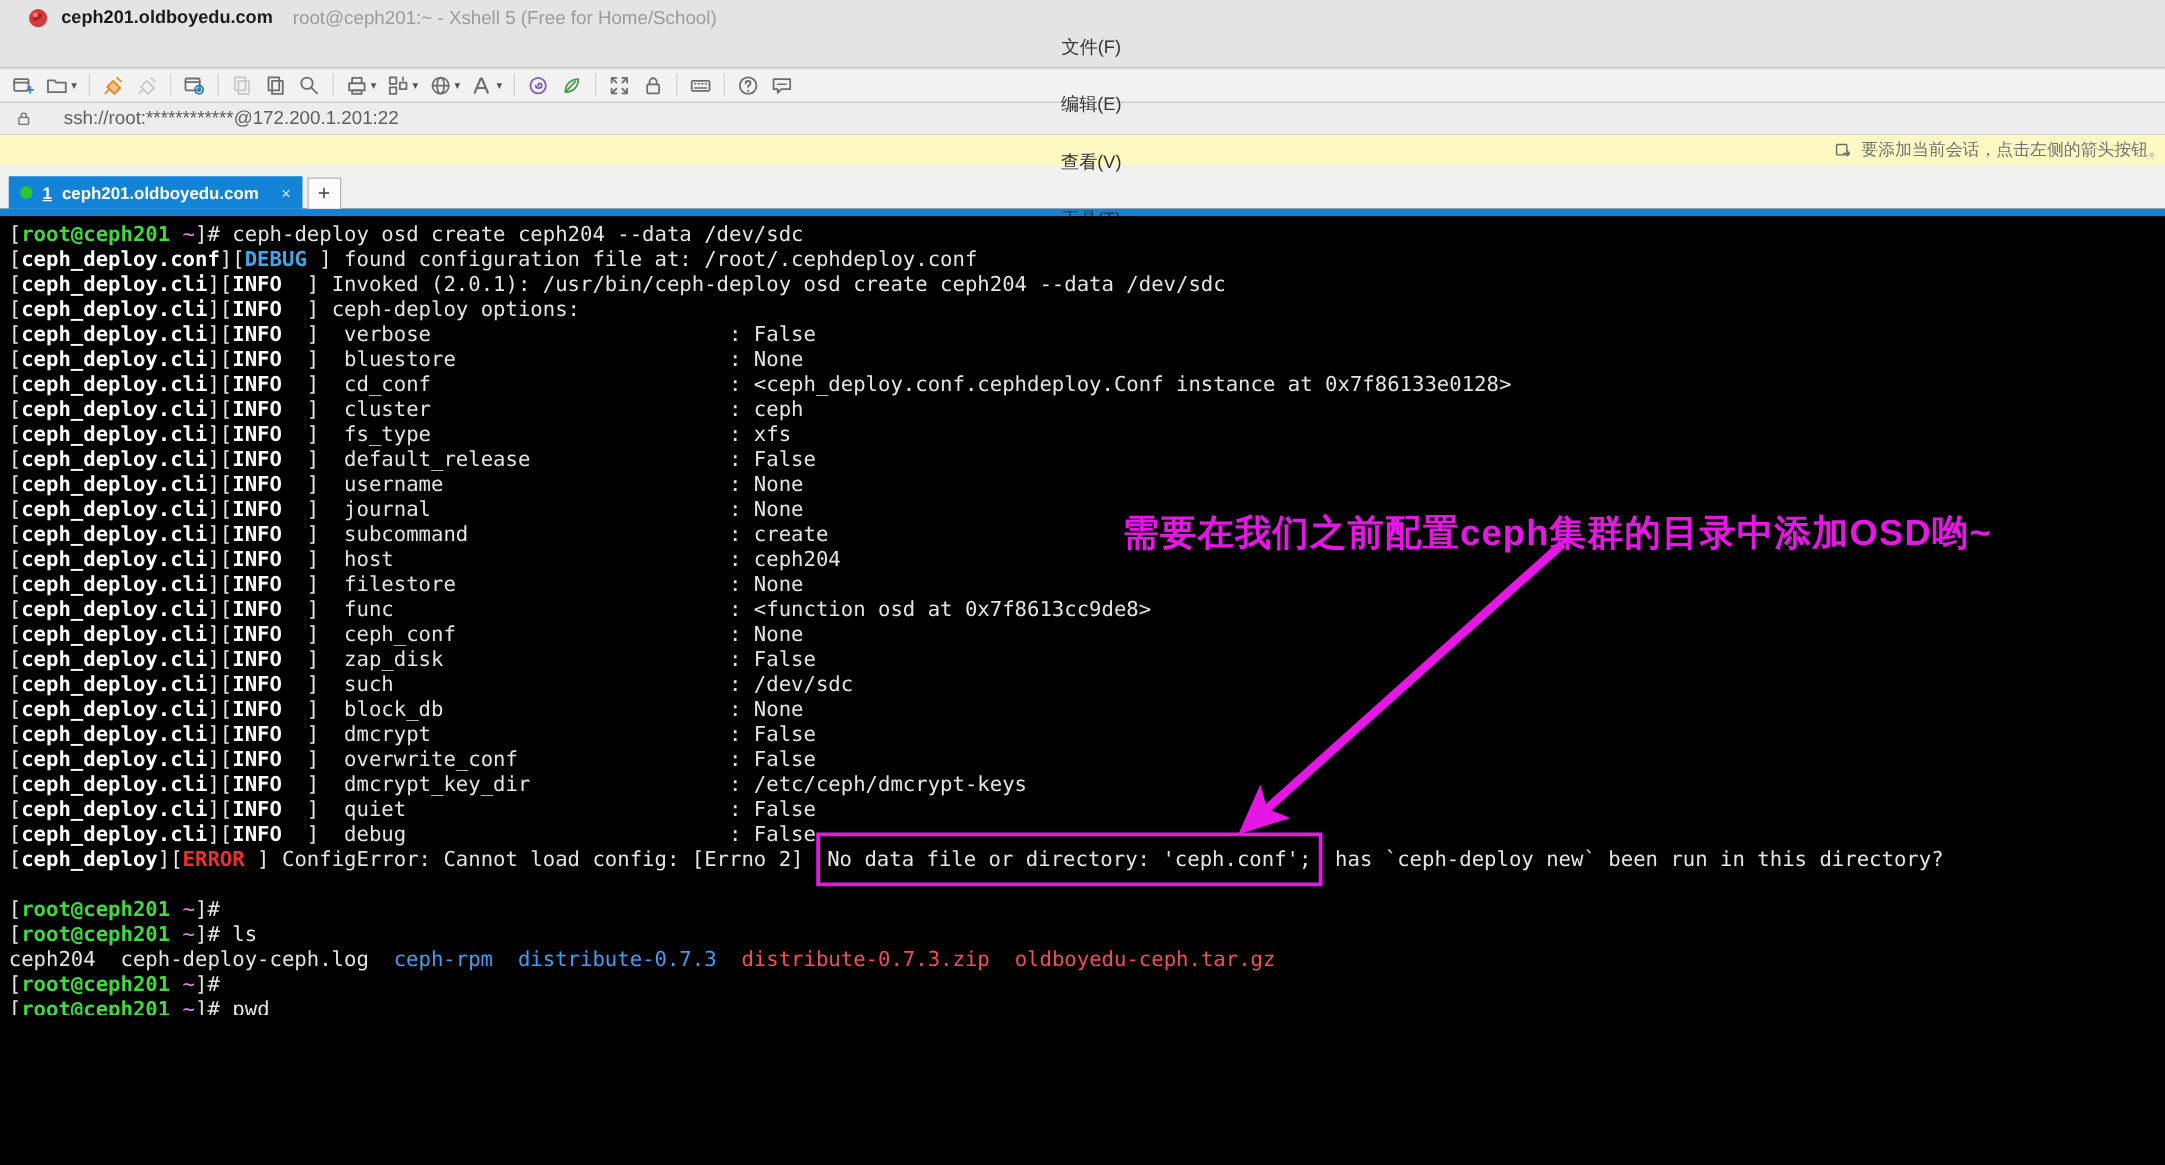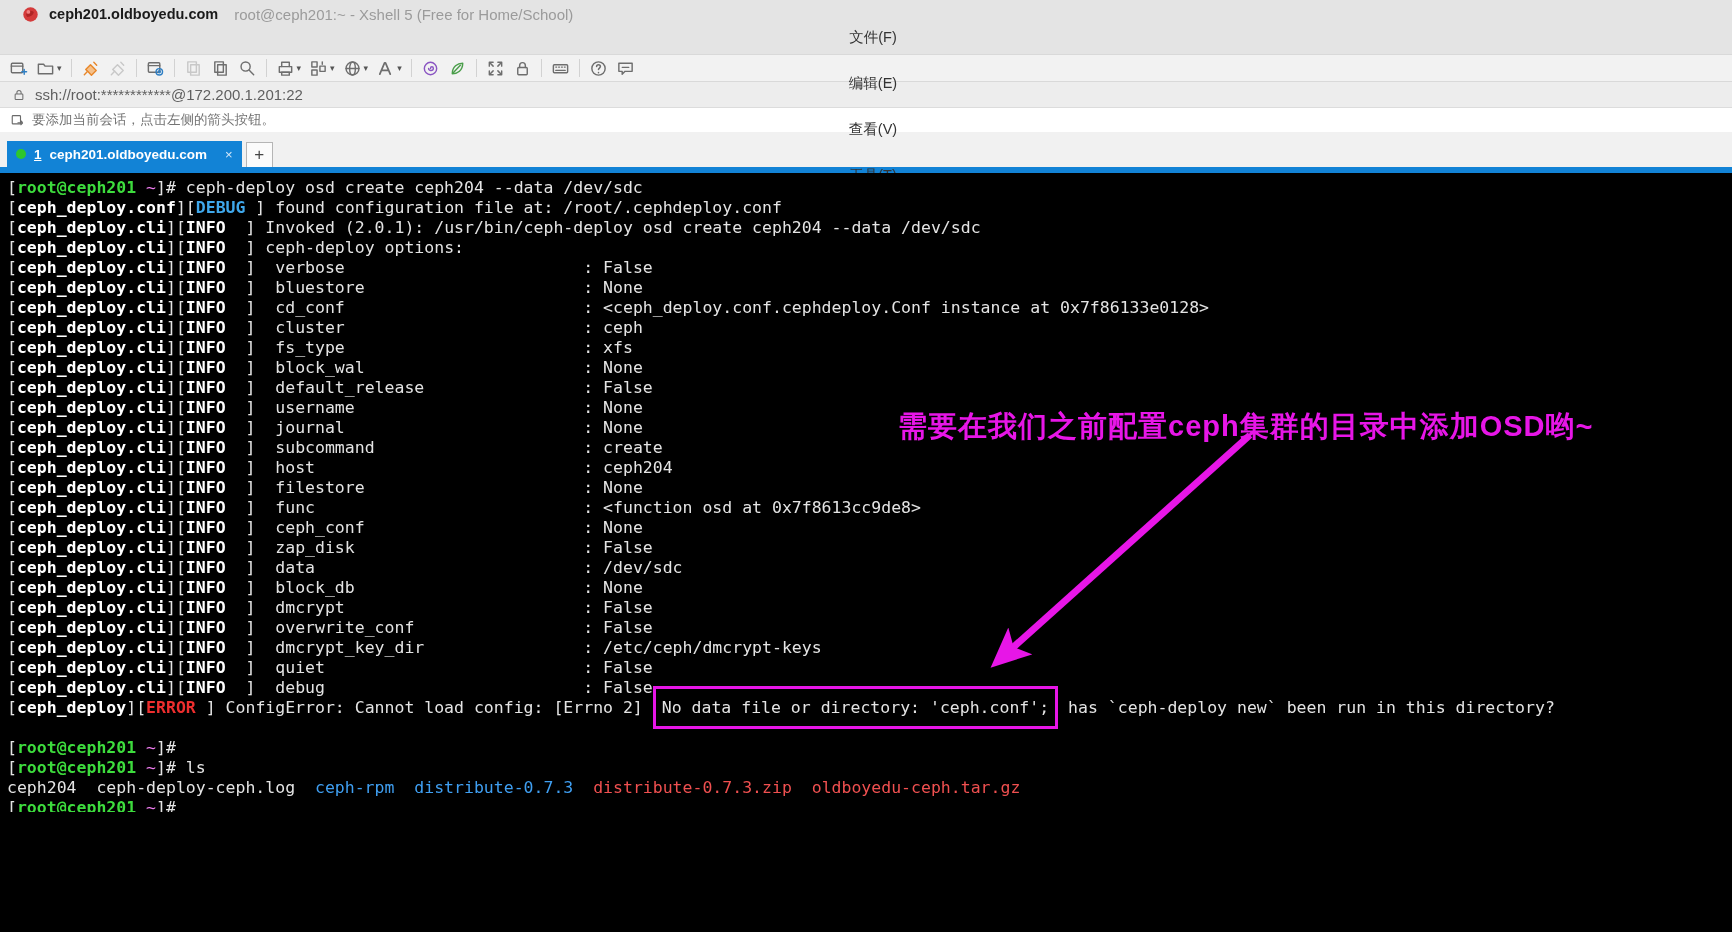--- a/index.html
+++ b/index.html
@@ -20,25 +20,25 @@
   .tbtn { height:24px; display:flex; align-items:center; justify-content:center; padding:0 3px; color:#6e6e6e; }
   .tbtn svg { width:19px; height:19px; fill:none; stroke:currentColor; stroke-width:1.5; stroke-linecap:round; stroke-linejoin:round; }
   .tbtn.disabled { color:#c8c8c8; }
   .caret::after { content:"▾"; font-size:9px; color:#555; margin-left:2px; }
   .sep { width:1px; height:18px; background:#d2d2d2; margin:0 4px; }
   .ic-orange { stroke:#e8872a; }
   .ic-blue   { stroke:#2f7fc4; }
   .ic-purple { stroke:#8a55c2; }
   .ic-green  { stroke:#4a9e4a; }
 
-  .addressbar { height:26px; background:#ededed; border-bottom:1px solid #dcdcdc; display:flex; align-items:center; padding-left:12px; }
+  .addressbar { height:26px; background:#ededed; border-bottom:1px solid #dcdcdc; display:flex; align-items:center; padding-left:12px;gap:16px; }
   .addressbar svg { width:14px; height:14px; fill:none; stroke:#6e6e6e; stroke-width:1.5; margin-right:9px; }
   .address-text { font-size:15px; color:#5f5f5f; }
 
-  .infobar { height:24px; background:#ffffff; display:flex; align-items:center; padding-left:10px; }
+  .infobar { height:24px; background:#fef9c3; display:flex; align-items:center; padding-left:10px;justify-content:flex-end; }
   .infobar svg { width:15px; height:15px; fill:none; stroke:#6a6a6a; stroke-width:1.5; margin-right:7px; }
   .info-text { font-size:13.5px; color:#737373; }
 
   .tabbar { height:35px; background:#f1f1f1; display:flex; align-items:flex-end; padding-left:7px; }
   .tab { height:26px; min-width:198px; background:var(--accent); color:#fff; display:flex; align-items:center;
     gap:8px; padding:0 9px; font-size:13.5px; }
   .tab-dot { width:10px; height:10px; border-radius:50%; background:#2ec62e; }
   .tab-index { font-weight:bold; text-decoration:underline; }
   .tab-label { font-weight:bold; white-space:nowrap; }
   .tab-close { margin-left:auto; color:#d5e9fa; font-size:13px; padding-left:10px; }
@@ -264,31 +264,30 @@
   <div class="term-pre">
       <div class="tline"><span class="c-w">[</span><span class="c-g">root@ceph201</span><span class="c-w"> </span><span class="c-m">~</span><span class="c-w">]# </span><span class="c-w">ceph-deploy osd create ceph204 --data /dev/sdc</span></div>
       <div class="tline"><span class="c-w">[</span><span class="c-bw">ceph_deploy.conf</span><span class="c-w">][</span><span class="c-cy">DEBUG</span><span class="c-w"> ] </span><span class="c-w">found configuration file at: /root/.cephdeploy.conf</span></div>
       <div class="tline"><span class="c-w">[</span><span class="c-bw">ceph_deploy.cli</span><span class="c-w">][</span><span class="c-bw">INFO</span><span class="c-w">  ] </span><span class="c-w">Invoked (2.0.1): /usr/bin/ceph-deploy osd create ceph204 --data /dev/sdc</span></div>
       <div class="tline"><span class="c-w">[</span><span class="c-bw">ceph_deploy.cli</span><span class="c-w">][</span><span class="c-bw">INFO</span><span class="c-w">  ] </span><span class="c-w">ceph-deploy options:</span></div>
       <div class="tline"><span class="c-w">[</span><span class="c-bw">ceph_deploy.cli</span><span class="c-w">][</span><span class="c-bw">INFO</span><span class="c-w">  ] </span><span class="c-w"> verbose                        : False</span></div>
       <div class="tline"><span class="c-w">[</span><span class="c-bw">ceph_deploy.cli</span><span class="c-w">][</span><span class="c-bw">INFO</span><span class="c-w">  ] </span><span class="c-w"> bluestore                      : None</span></div>
       <div class="tline"><span class="c-w">[</span><span class="c-bw">ceph_deploy.cli</span><span class="c-w">][</span><span class="c-bw">INFO</span><span class="c-w">  ] </span><span class="c-w"> cd_conf                        : &lt;ceph_deploy.conf.cephdeploy.Conf instance at 0x7f86133e0128&gt;</span></div>
       <div class="tline"><span class="c-w">[</span><span class="c-bw">ceph_deploy.cli</span><span class="c-w">][</span><span class="c-bw">INFO</span><span class="c-w">  ] </span><span class="c-w"> cluster                        : ceph</span></div>
       <div class="tline"><span class="c-w">[</span><span class="c-bw">ceph_deploy.cli</span><span class="c-w">][</span><span class="c-bw">INFO</span><span class="c-w">  ] </span><span class="c-w"> fs_type                        : xfs</span></div>
-      <div class="tline"><span class="c-w">[</span><span class="c-bw">ceph_deploy.cli</span><span class="c-w">][</span><span class="c-bw">INFO</span><span class="c-w">  ] </span><span class="c-w"> block_wal                      : None</span></div>
       <div class="tline"><span class="c-w">[</span><span class="c-bw">ceph_deploy.cli</span><span class="c-w">][</span><span class="c-bw">INFO</span><span class="c-w">  ] </span><span class="c-w"> default_release                : False</span></div>
       <div class="tline"><span class="c-w">[</span><span class="c-bw">ceph_deploy.cli</span><span class="c-w">][</span><span class="c-bw">INFO</span><span class="c-w">  ] </span><span class="c-w"> username                       : None</span></div>
       <div class="tline"><span class="c-w">[</span><span class="c-bw">ceph_deploy.cli</span><span class="c-w">][</span><span class="c-bw">INFO</span><span class="c-w">  ] </span><span class="c-w"> journal                        : None</span></div>
       <div class="tline"><span class="c-w">[</span><span class="c-bw">ceph_deploy.cli</span><span class="c-w">][</span><span class="c-bw">INFO</span><span class="c-w">  ] </span><span class="c-w"> subcommand                     : create</span></div>
       <div class="tline"><span class="c-w">[</span><span class="c-bw">ceph_deploy.cli</span><span class="c-w">][</span><span class="c-bw">INFO</span><span class="c-w">  ] </span><span class="c-w"> host                           : ceph204</span></div>
       <div class="tline"><span class="c-w">[</span><span class="c-bw">ceph_deploy.cli</span><span class="c-w">][</span><span class="c-bw">INFO</span><span class="c-w">  ] </span><span class="c-w"> filestore                      : None</span></div>
       <div class="tline"><span class="c-w">[</span><span class="c-bw">ceph_deploy.cli</span><span class="c-w">][</span><span class="c-bw">INFO</span><span class="c-w">  ] </span><span class="c-w"> func                           : &lt;function osd at 0x7f8613cc9de8&gt;</span></div>
       <div class="tline"><span class="c-w">[</span><span class="c-bw">ceph_deploy.cli</span><span class="c-w">][</span><span class="c-bw">INFO</span><span class="c-w">  ] </span><span class="c-w"> ceph_conf                      : None</span></div>
       <div class="tline"><span class="c-w">[</span><span class="c-bw">ceph_deploy.cli</span><span class="c-w">][</span><span class="c-bw">INFO</span><span class="c-w">  ] </span><span class="c-w"> zap_disk                       : False</span></div>
-      <div class="tline"><span class="c-w">[</span><span class="c-bw">ceph_deploy.cli</span><span class="c-w">][</span><span class="c-bw">INFO</span><span class="c-w">  ] </span><span class="c-w"> data                           : /dev/sdc</span></div>
+      <div class="tline"><span class="c-w">[</span><span class="c-bw">ceph_deploy.cli</span><span class="c-w">][</span><span class="c-bw">INFO</span><span class="c-w">  ] </span><span class="c-w"> such                           : /dev/sdc</span></div>
       <div class="tline"><span class="c-w">[</span><span class="c-bw">ceph_deploy.cli</span><span class="c-w">][</span><span class="c-bw">INFO</span><span class="c-w">  ] </span><span class="c-w"> block_db                       : None</span></div>
       <div class="tline"><span class="c-w">[</span><span class="c-bw">ceph_deploy.cli</span><span class="c-w">][</span><span class="c-bw">INFO</span><span class="c-w">  ] </span><span class="c-w"> dmcrypt                        : False</span></div>
       <div class="tline"><span class="c-w">[</span><span class="c-bw">ceph_deploy.cli</span><span class="c-w">][</span><span class="c-bw">INFO</span><span class="c-w">  ] </span><span class="c-w"> overwrite_conf                 : False</span></div>
       <div class="tline"><span class="c-w">[</span><span class="c-bw">ceph_deploy.cli</span><span class="c-w">][</span><span class="c-bw">INFO</span><span class="c-w">  ] </span><span class="c-w"> dmcrypt_key_dir                : /etc/ceph/dmcrypt-keys</span></div>
       <div class="tline"><span class="c-w">[</span><span class="c-bw">ceph_deploy.cli</span><span class="c-w">][</span><span class="c-bw">INFO</span><span class="c-w">  ] </span><span class="c-w"> quiet                          : False</span></div>
       <div class="tline"><span class="c-w">[</span><span class="c-bw">ceph_deploy.cli</span><span class="c-w">][</span><span class="c-bw">INFO</span><span class="c-w">  ] </span><span class="c-w"> debug                          : False</span></div>
       <div class="tline"><span class="c-w">[</span><span class="c-bw">ceph_deploy</span><span class="c-w">][</span><span class="c-r">ERROR</span><span class="c-w"> ] </span><span class="c-w">ConfigError: Cannot load config: [Errno 2] </span><span class="c-w hlbox">No data file or directory: 'ceph.conf';</span><span class="c-w"> has `ceph-deploy new` been run in this directory?</span></div>
       <div class="tline"><span class="c-w"></span></div>
       <div class="tline"><span class="c-w">[</span><span class="c-g">root@ceph201</span><span class="c-w"> </span><span class="c-m">~</span><span class="c-w">]# </span></div>
       <div class="tline"><span class="c-w">[</span><span class="c-g">root@ceph201</span><span class="c-w"> </span><span class="c-m">~</span><span class="c-w">]# </span><span class="c-w">ls</span></div>

